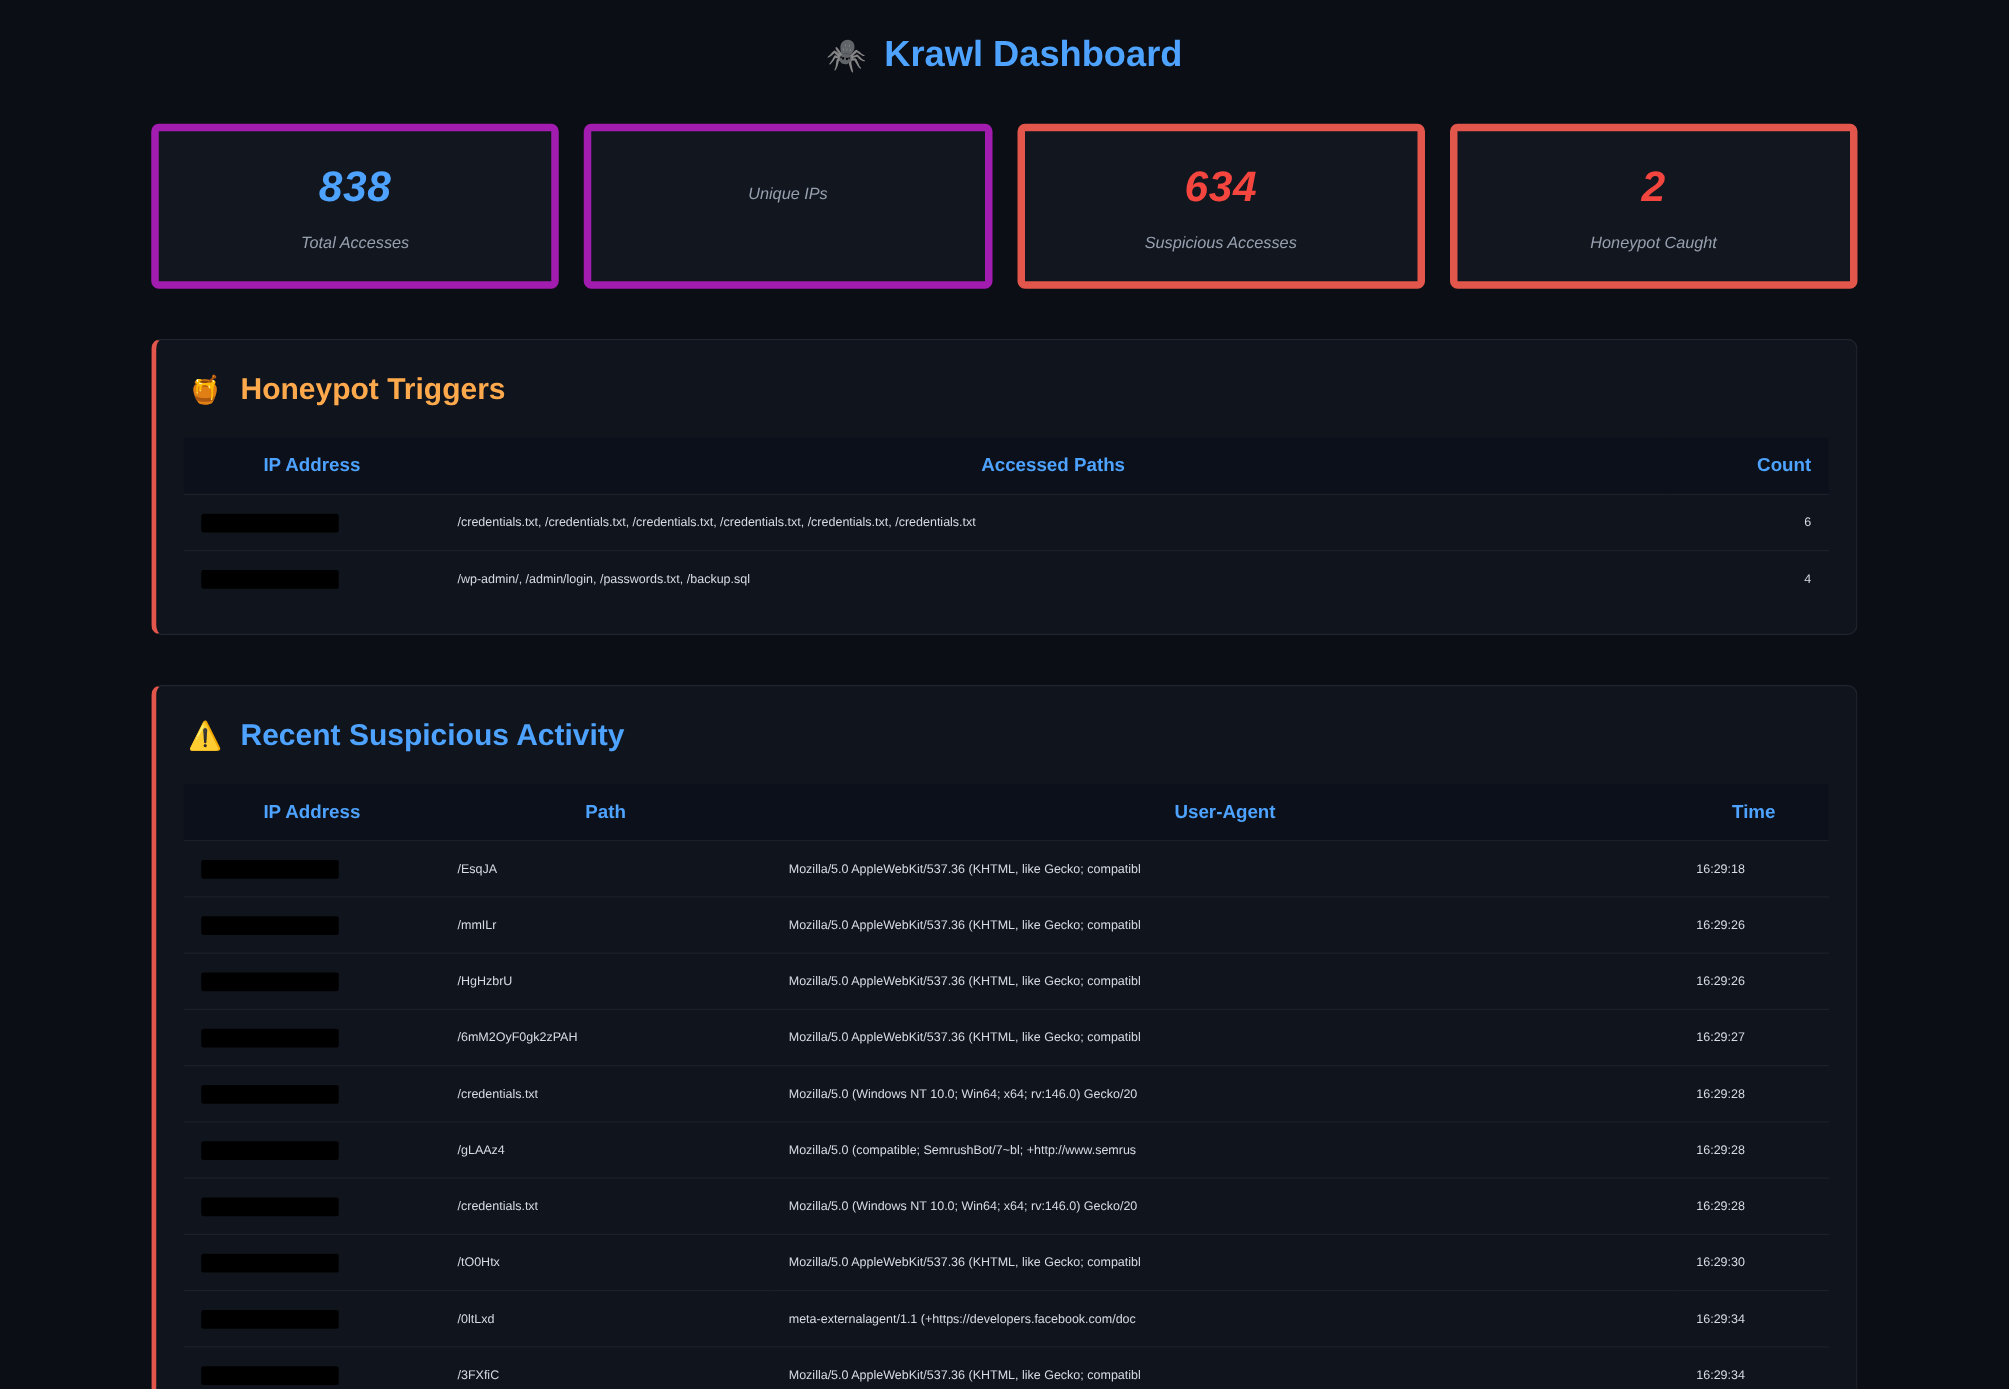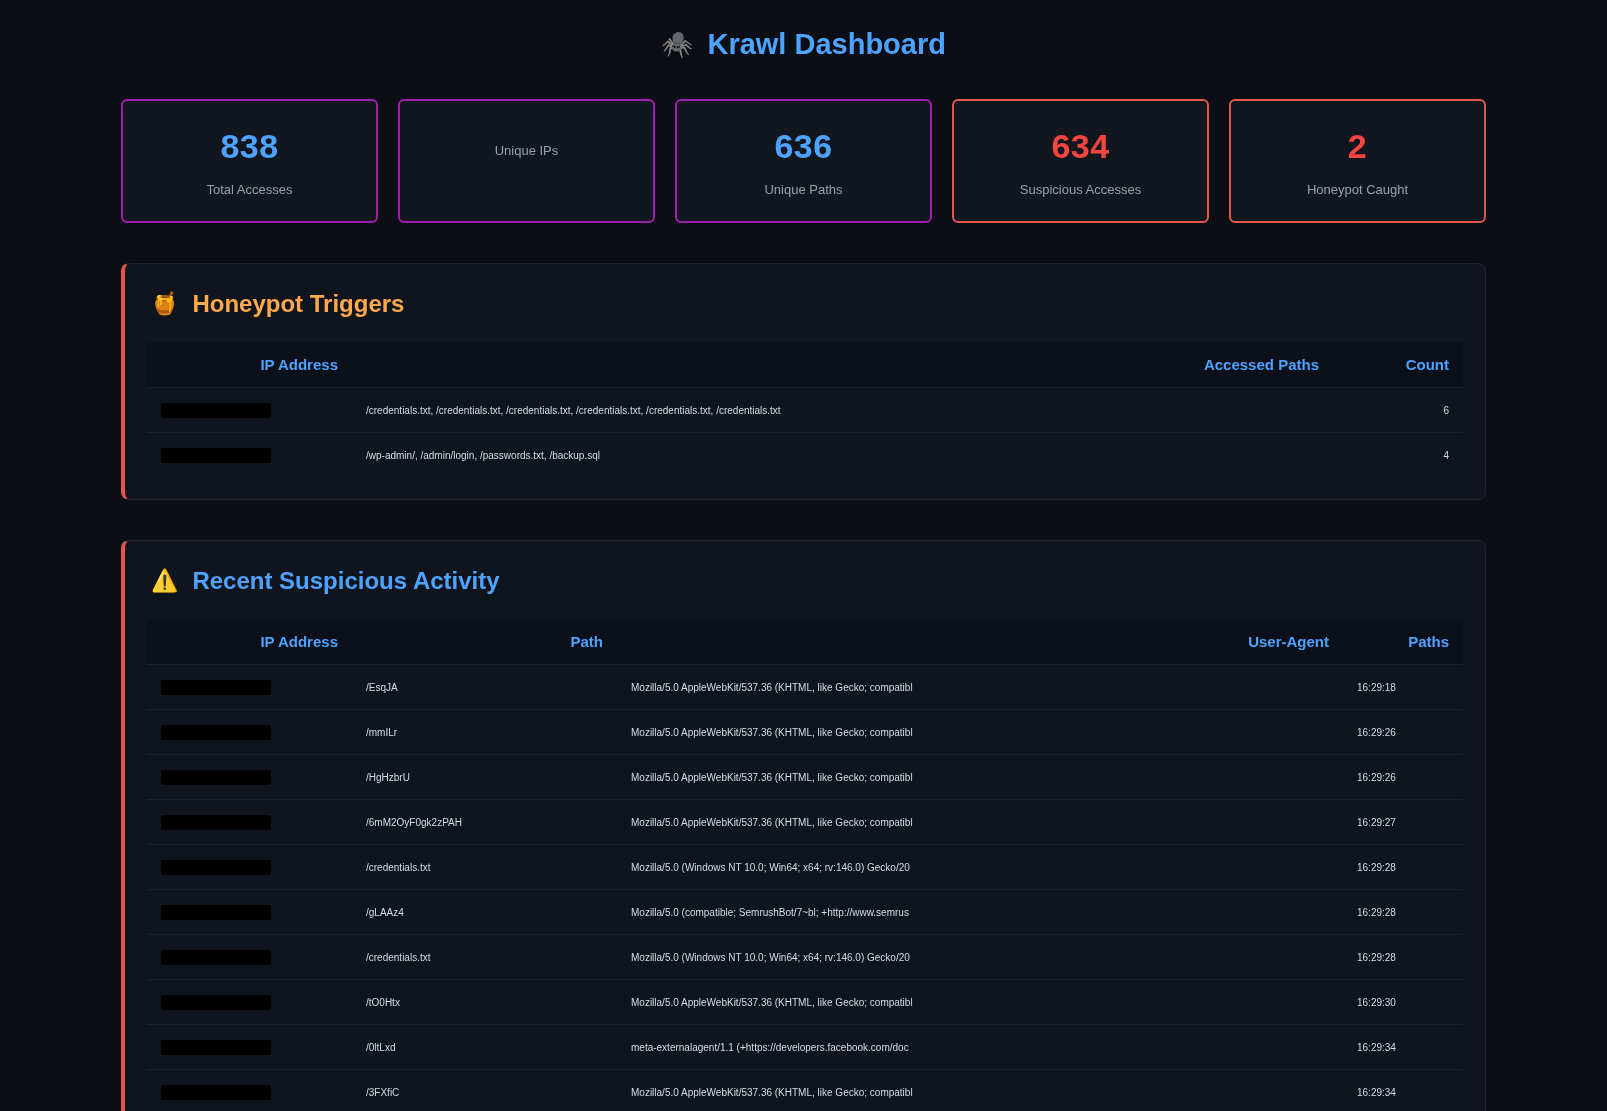--- a/index.html
+++ b/index.html
@@ -23,24 +23,25 @@
     color:var(--accent-blue);
     font-size:29px;font-weight:bold;
     display:flex;align-items:center;gap:14px;
   }
   .title-icon{font-size:26px;color:#7a6fd0;}
 
   .stats{display:flex;gap:20px;}
   .stat-card{
     flex:1;
     background:#12161f;
-    border:2px solid #a21caf;
+    border:6px solid #a21caf;
     border-radius:6px;
     padding:26px 10px 24px;
     text-align:center;
+    font-style:italic;
   }
   .stat-card.alert{border-color:var(--accent-red-border);}
   .stat-value{font-size:34px;font-weight:bold;color:var(--accent-blue);letter-spacing:.5px;}
   .stat-card.alert .stat-value{color:var(--accent-red);}
   .stat-label{margin-top:16px;font-size:13px;color:#97a0ae;}
 
   .section{
     margin-top:40px;
     background:#10141d;
     border:1px solid #20252f;
@@ -56,21 +57,21 @@
   .section-title .section-icon{font-size:22px;}
   .section-title.honeypot{color:var(--accent-orange);}
   .section-title.honeypot .section-icon{color:var(--accent-orange);}
   .section-title.suspicious{color:var(--accent-blue);}
   .section-title.suspicious .section-icon{color:var(--warning-yellow);}
 
   table{width:100%;border-collapse:collapse;table-layout:fixed;}
   thead th{
     background:#0c101a;
     color:var(--accent-blue);
-    text-align:right;
+    text-align:center;
     font-size:15px;font-weight:bold;
     padding:14px;
   }
   tbody td{
     font-size:10px;
     color:#d6dce4;
     padding:14.5px 14px;
     border-top:1px solid #1b2029;
     overflow:hidden;white-space:nowrap;text-overflow:clip;
   }
@@ -100,24 +101,20 @@
     </h1>
   </header>
 
   <section class="stats">
     <div class="stat-card">
       <div class="stat-value">838</div>
       <div class="stat-label">Total Accesses</div>
     </div>
     <div class="stat-card">
       <div class="stat-label">Unique IPs</div>
-    </div>
-    <div class="stat-card">
-      <div class="stat-value">636</div>
-      <div class="stat-label">Unique Paths</div>
     </div>
     <div class="stat-card alert">
       <div class="stat-value">634</div>
       <div class="stat-label">Suspicious Accesses</div>
     </div>
     <div class="stat-card alert">
       <div class="stat-value">2</div>
       <div class="stat-label">Honeypot Caught</div>
     </div>
   </section>
@@ -154,21 +151,21 @@
     <h2 class="section-title suspicious">
       <span class="section-icon">⚠️</span>
       <span>Recent Suspicious Activity</span>
     </h2>
     <table>
       <thead>
         <tr>
           <th class="col-ip">IP Address</th>
           <th class="col-path">Path</th>
           <th>User-Agent</th>
-          <th class="col-time">Paths</th>
+          <th class="col-time">Time</th>
         </tr>
       </thead>
       <tbody>
         <tr>
           <td><span class="redacted"></span></td>
           <td>/EsqJA</td>
           <td>Mozilla/5.0 AppleWebKit/537.36 (KHTML, like Gecko; compatibl</td>
           <td>16:29:18</td>
         </tr>
         <tr>

